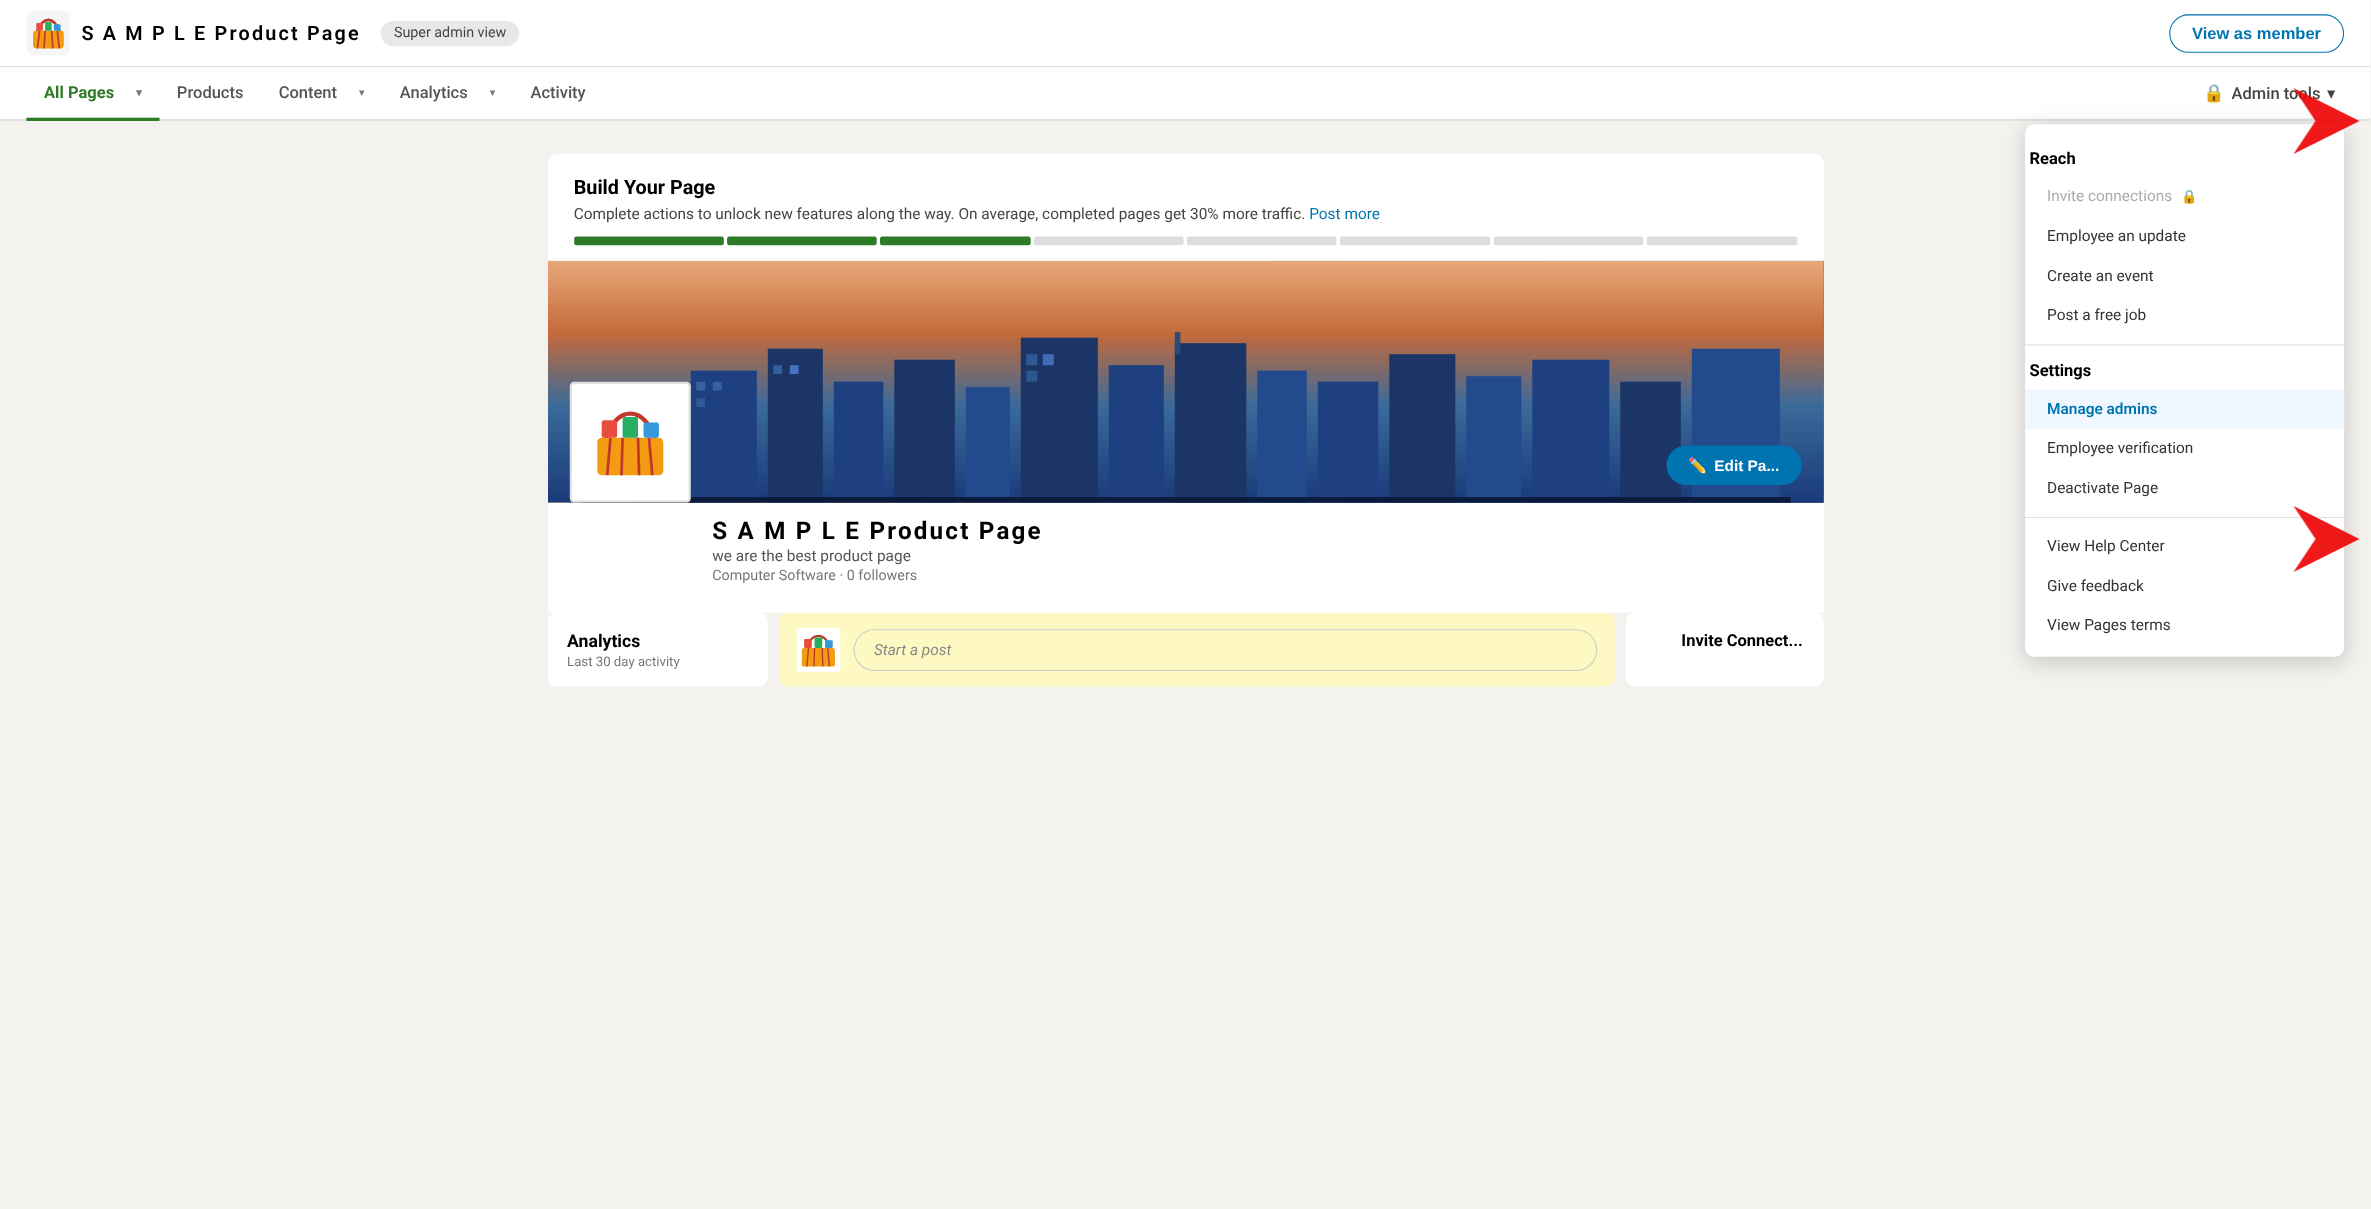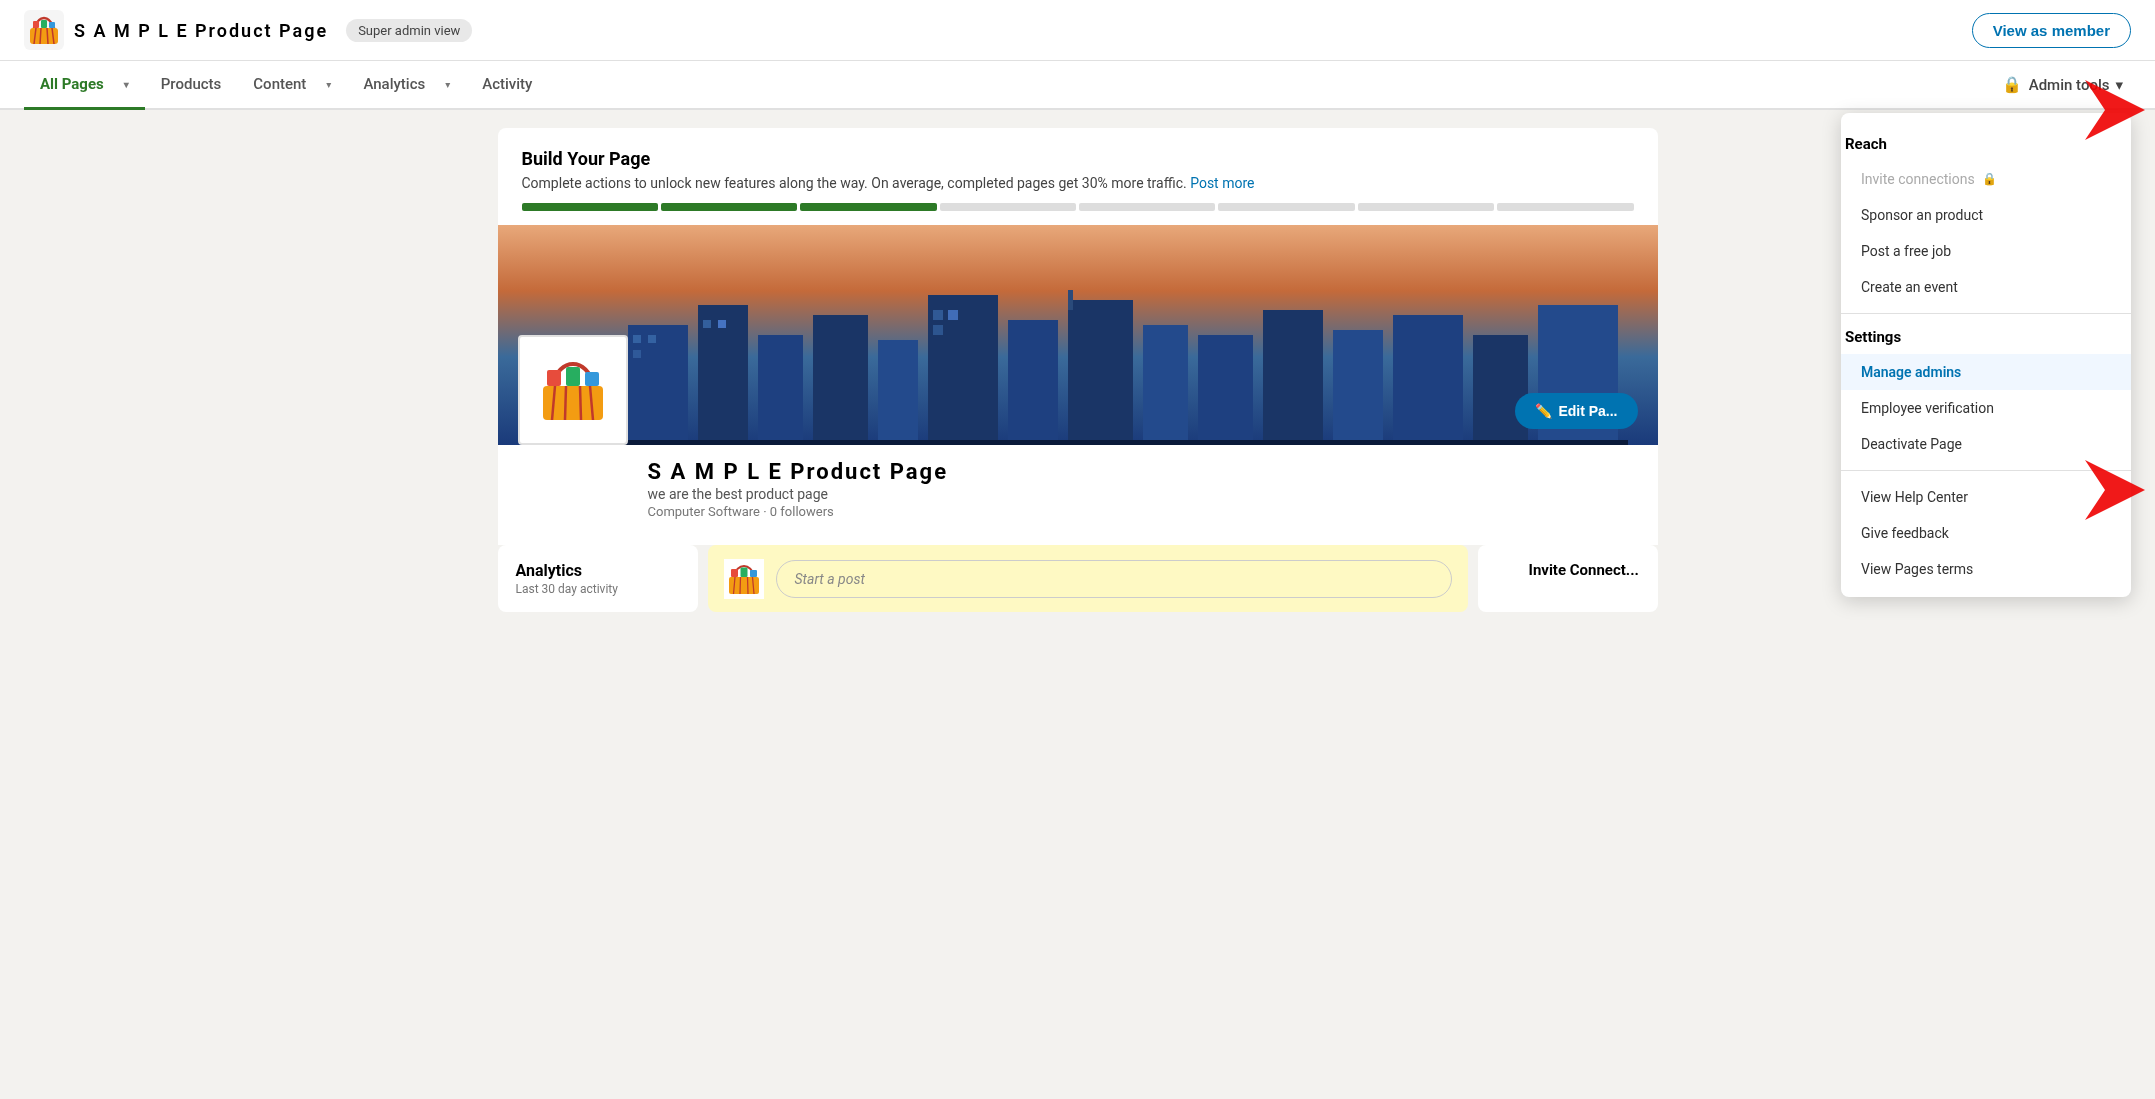--- a/index.html
+++ b/index.html
@@ -96,21 +96,21 @@
     }
     .lock-icon {
       color: #0073b1;
       font-size: 16px;
     }
 
     
     .build-page-section {
       background: #fff;
       padding: 20px 24px 14px;
-      margin: 8px 0 0;
+      margin: 20px 0 0;
       border-radius: 8px 8px 0 0;
     }
     .build-page-title {
       font-size: 18px;
       font-weight: 700;
       color: #000;
       margin-bottom: 6px;
     }
     .build-page-desc {
       font-size: 14px;
@@ -375,27 +375,27 @@
       </div>
 
       <div class="dropdown-menu">
         <div class="dropdown-section-label">Reach</div>
 
         <div class="dropdown-item disabled">
           <span>Invite connections</span>
           <span style="font-size:12px;color:#aaa;">🔒</span>
         </div>
         <div class="dropdown-item">
-          <span>Sponsor an product</span>
+          <span>Employee an update</span>
+        </div>
+        <div class="dropdown-item">
+          <span>Create an event</span>
         </div>
         <div class="dropdown-item">
           <span>Post a free job</span>
-        </div>
-        <div class="dropdown-item">
-          <span>Create an event</span>
         </div>
 
         <hr class="dropdown-divider">
 
         <div class="dropdown-section-label">Settings</div>
 
         <div class="dropdown-item active">
           <span>Manage admins</span>
         </div>
         <div class="dropdown-item">

